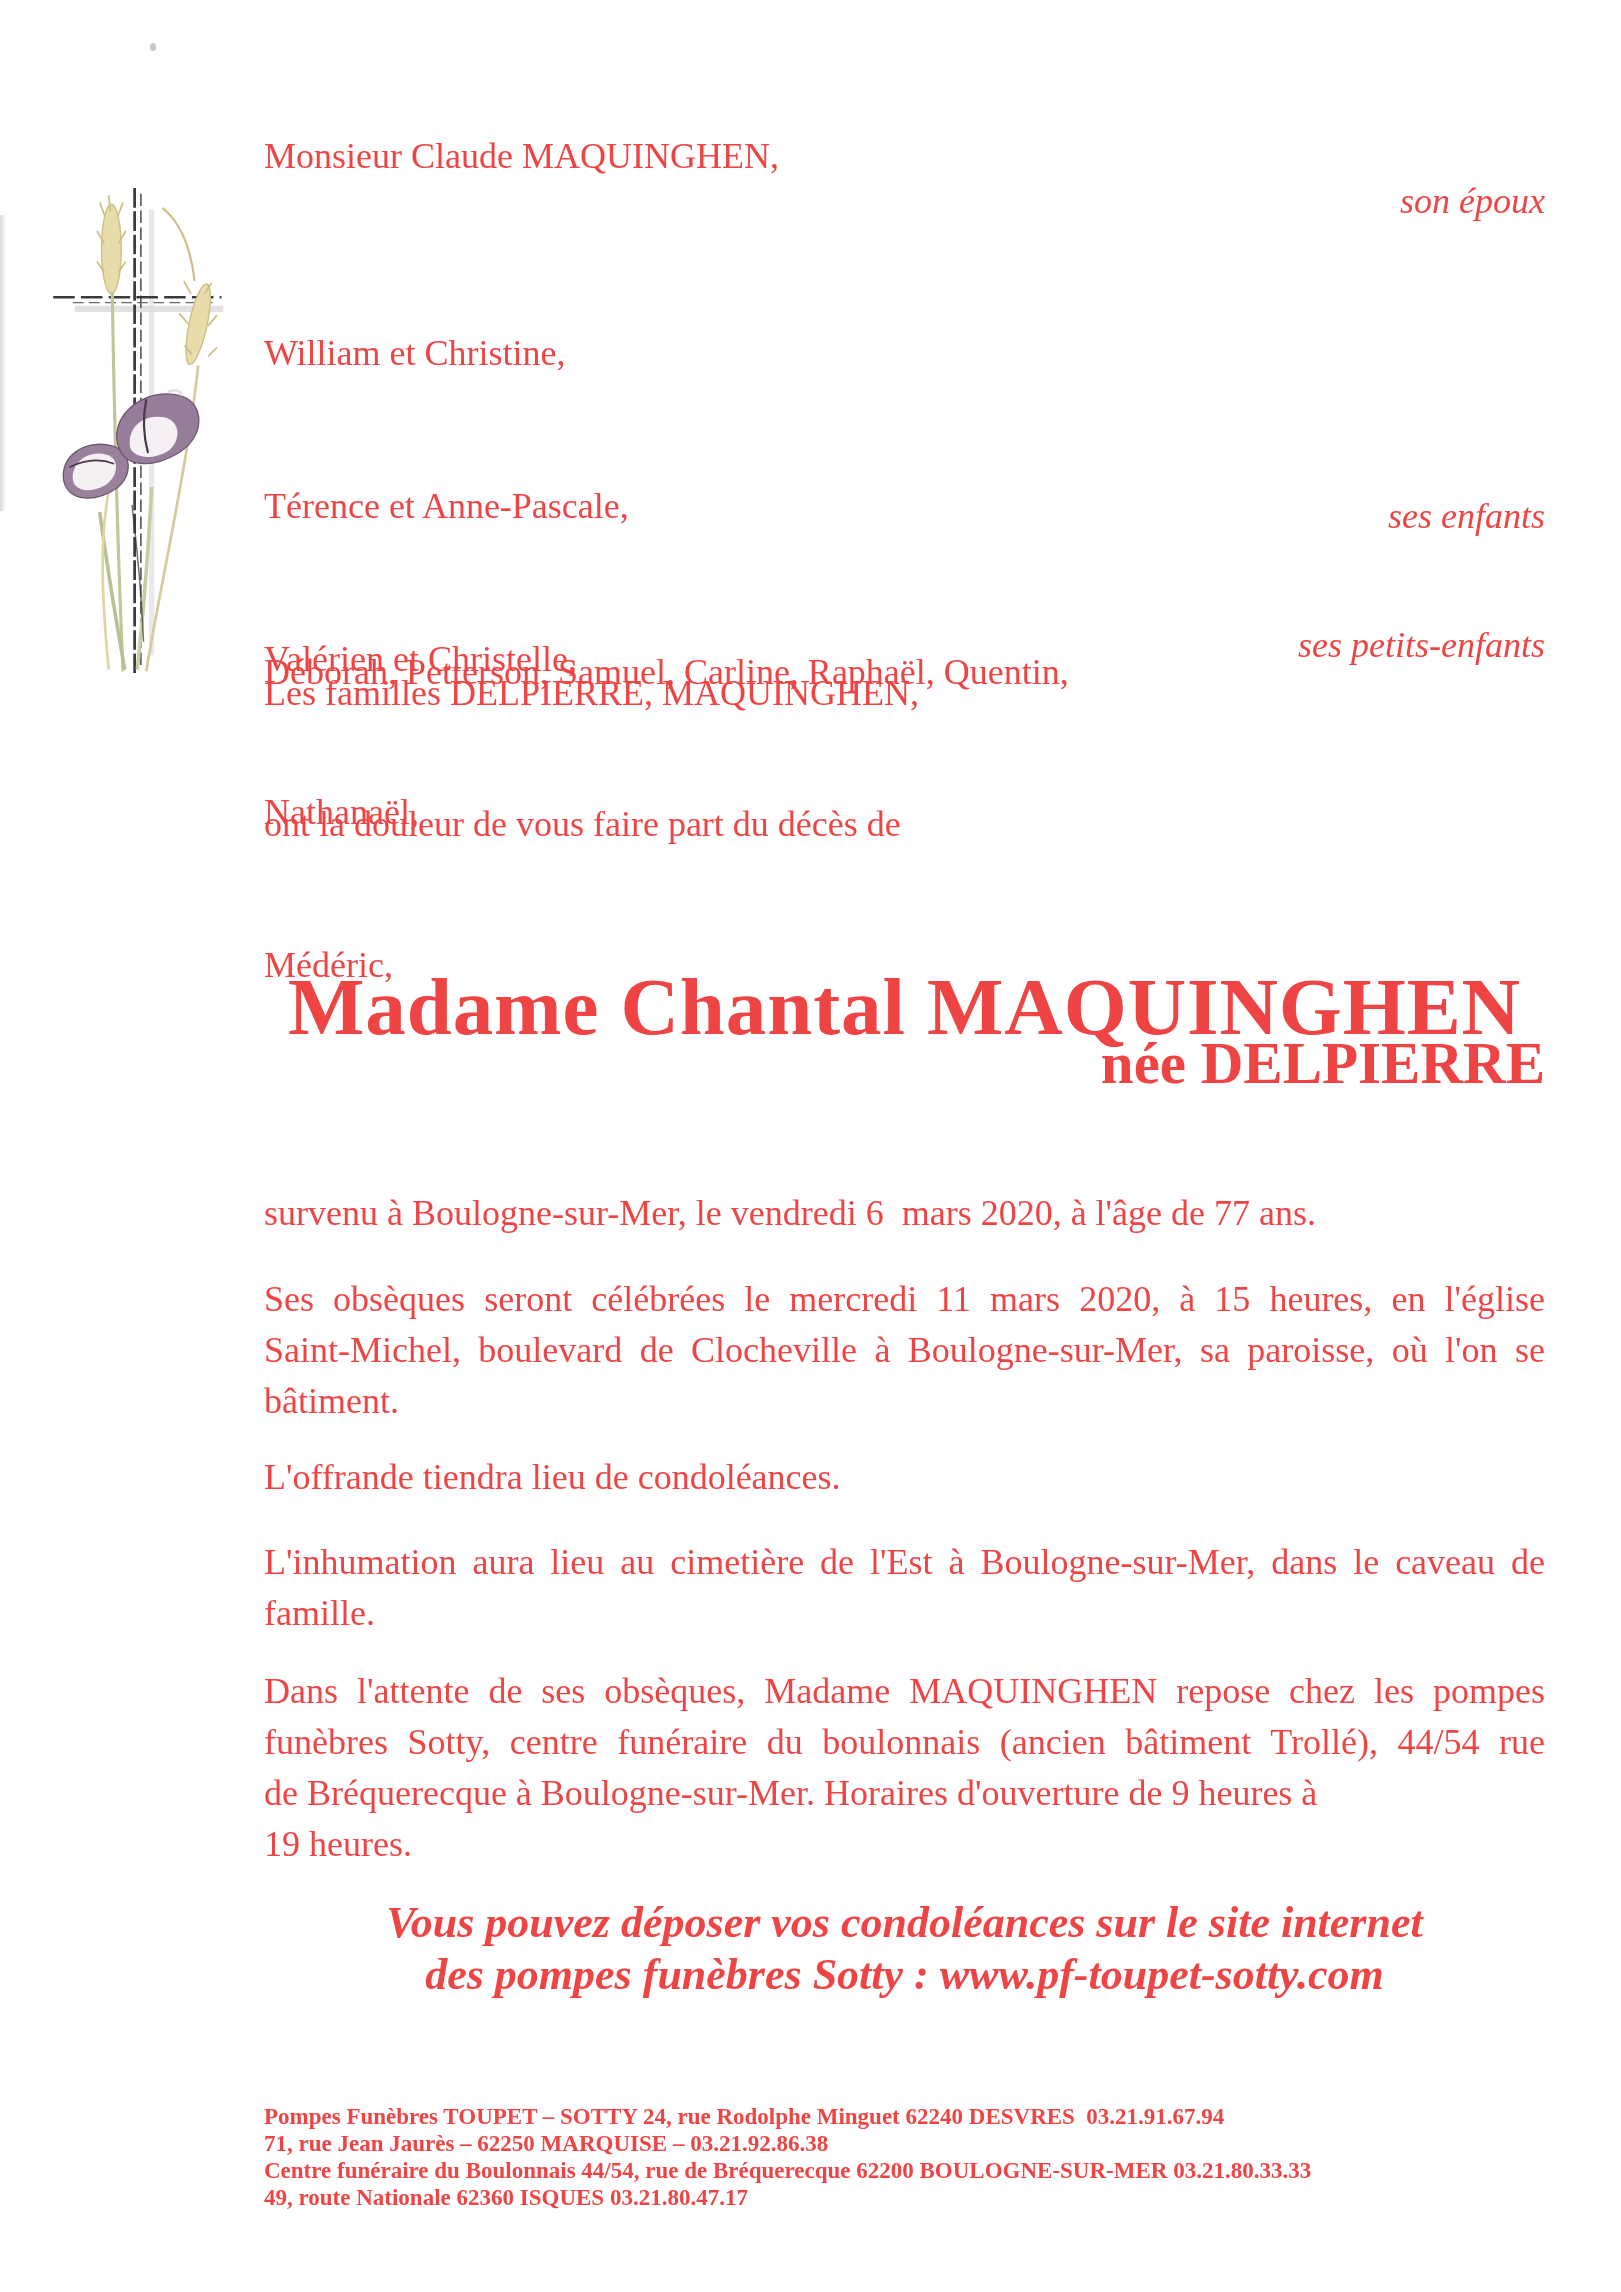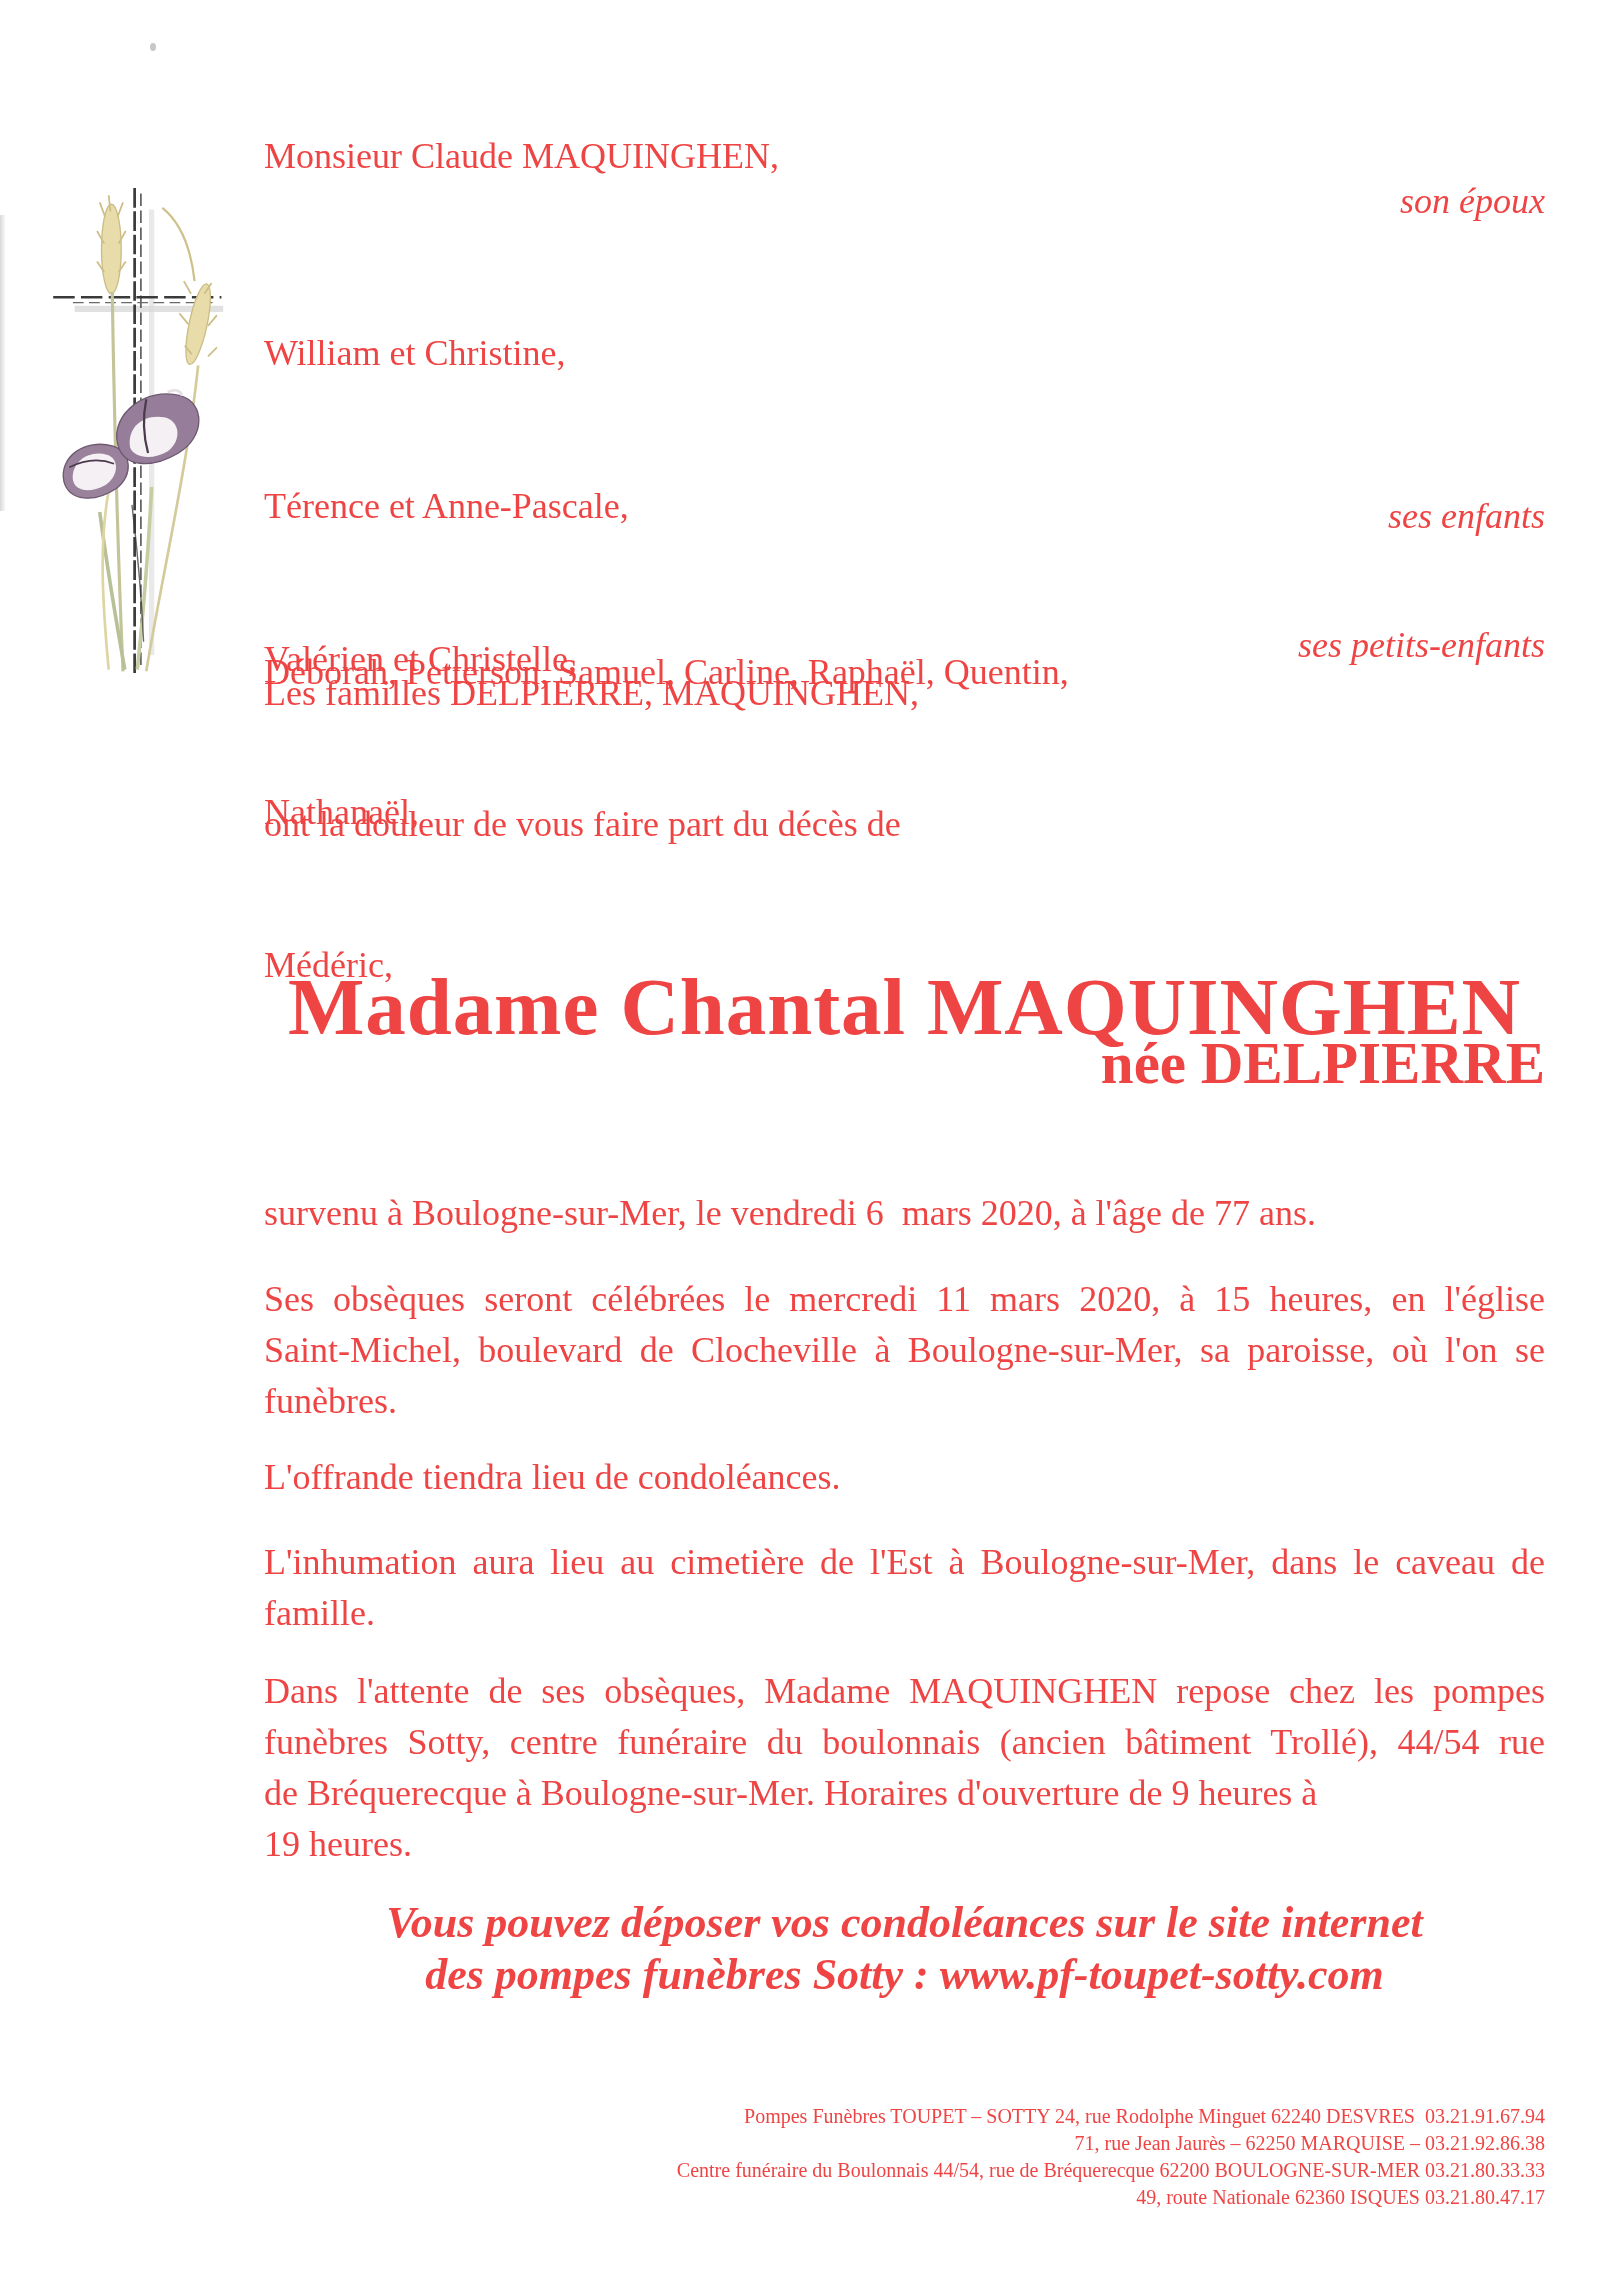--- a/index.html
+++ b/index.html
@@ -12,21 +12,21 @@
     overflow:hidden;
     margin:0 auto;
   }
   .txt{position:absolute;left:264px;width:1281px;font-size:36px;line-height:51px;white-space:pre-wrap;}
   .list div{white-space:pre-wrap;}
   .attr{position:absolute;left:264px;width:1281px;text-align:right;font-style:italic;font-size:36px;line-height:51px;}
   .just{text-align:justify;text-align-last:justify;}
   .title{position:absolute;left:264px;width:1281px;text-align:center;font-weight:bold;font-size:81px;line-height:90px;letter-spacing:0.9px;margin-top:32px;}
   .subtitle{position:absolute;left:264px;width:1281px;text-align:right;font-weight:bold;font-size:59px;line-height:66px;}
   .notice{position:absolute;left:264px;width:1281px;text-align:center;font-weight:bold;font-style:italic;font-size:44px;line-height:52px;}
-  .footer{position:absolute;left:264px;width:1281px;text-align:right;font-size:20px;line-height:27px;white-space:pre-wrap;}
+  .footer{position:absolute;left:264px;width:1281px;text-align:left;font-size:23px;line-height:27px;white-space:pre-wrap;font-weight:bold;}
   .speck{position:absolute;left:150px;top:43px;width:6.3px;height:8px;background:#c7c7c7;border-radius:50%;}
   .edge{position:absolute;left:0;top:215px;width:6.3px;height:296px;
         background:linear-gradient(to right,#d8d8d8,rgba(255,255,255,0));}
 </style>
 </head>
 <body>
 
 <div class="page">
 
   <div class="speck"></div>
@@ -97,21 +97,21 @@
 
   <div class="txt" style="top:799px">ont la douleur de vous faire part du décès de</div>
 
   <div class="title" style="top:930px">Madame Chantal MAQUINGHEN</div>
   <div class="subtitle" style="top:1030px">née DELPIERRE</div>
 
   <div class="txt" style="top:1188px">survenu à Boulogne-sur-Mer, le vendredi 6  mars 2020, à l'âge de 77 ans.</div>
 
   <div class="txt just" style="top:1274px">Ses obsèques seront célébrées le mercredi 11 mars 2020, à 15 heures, en l'église</div>
   <div class="txt just" style="top:1325px">Saint-Michel, boulevard de Clocheville à Boulogne-sur-Mer, sa paroisse, où l'on se</div>
-  <div class="txt" style="top:1376px">funèbres.</div>
+  <div class="txt" style="top:1376px">bâtiment.</div>
 
   <div class="txt" style="top:1452px">L'offrande tiendra lieu de condoléances.</div>
 
   <div class="txt just" style="top:1537px">L'inhumation aura lieu au cimetière de l'Est à Boulogne-sur-Mer, dans le caveau de</div>
   <div class="txt" style="top:1588px">famille.</div>
 
   <div class="txt just" style="top:1666px">Dans l'attente de ses obsèques, Madame MAQUINGHEN repose chez les pompes</div>
   <div class="txt just" style="top:1717px">funèbres Sotty, centre funéraire du boulonnais (ancien bâtiment Trollé), 44/54 rue</div>
   <div class="txt" style="top:1768px">de Bréquerecque à Boulogne-sur-Mer. Horaires d'ouverture de 9 heures à</div>
   <div class="txt" style="top:1819px">19 heures.</div>

